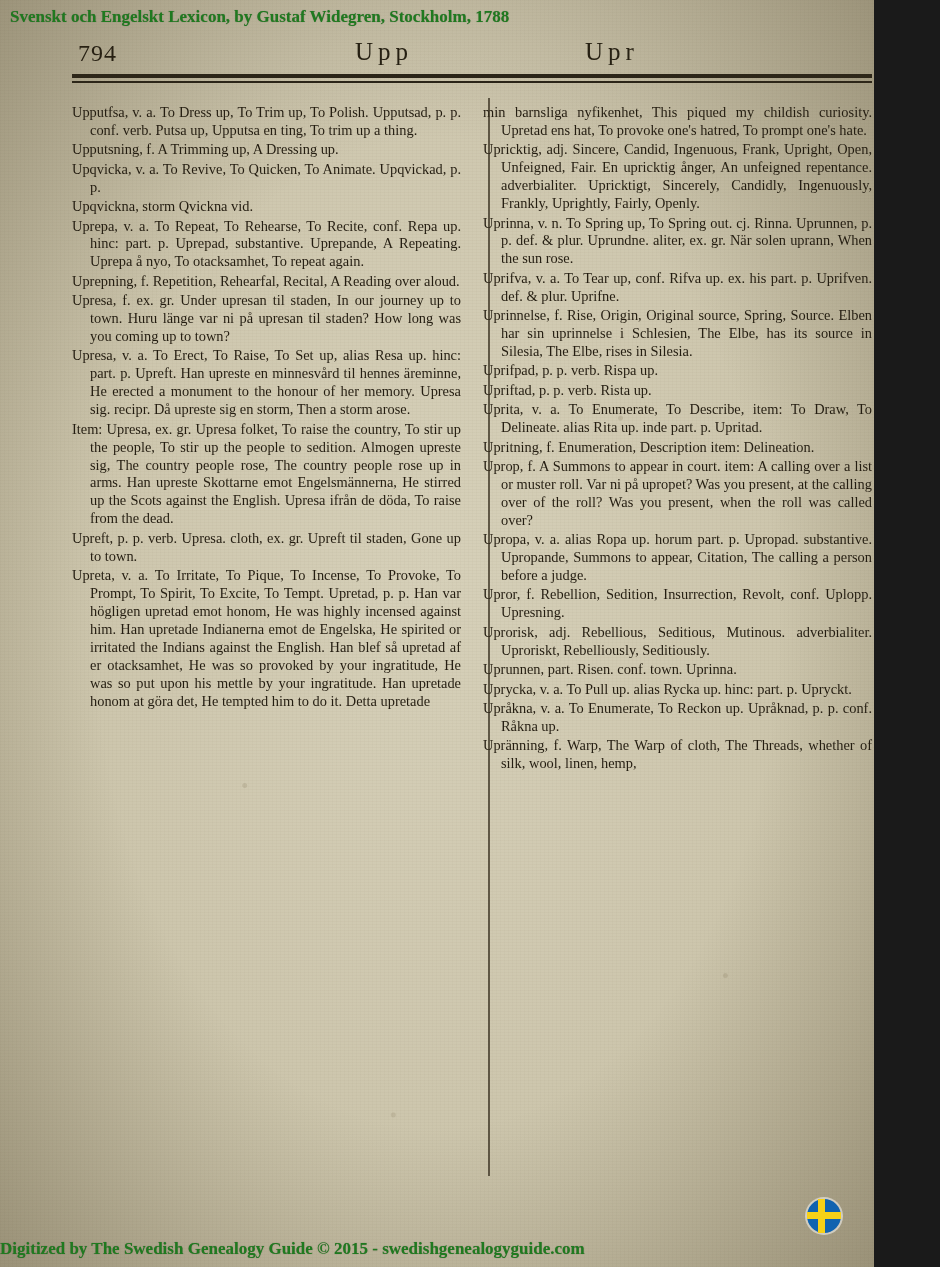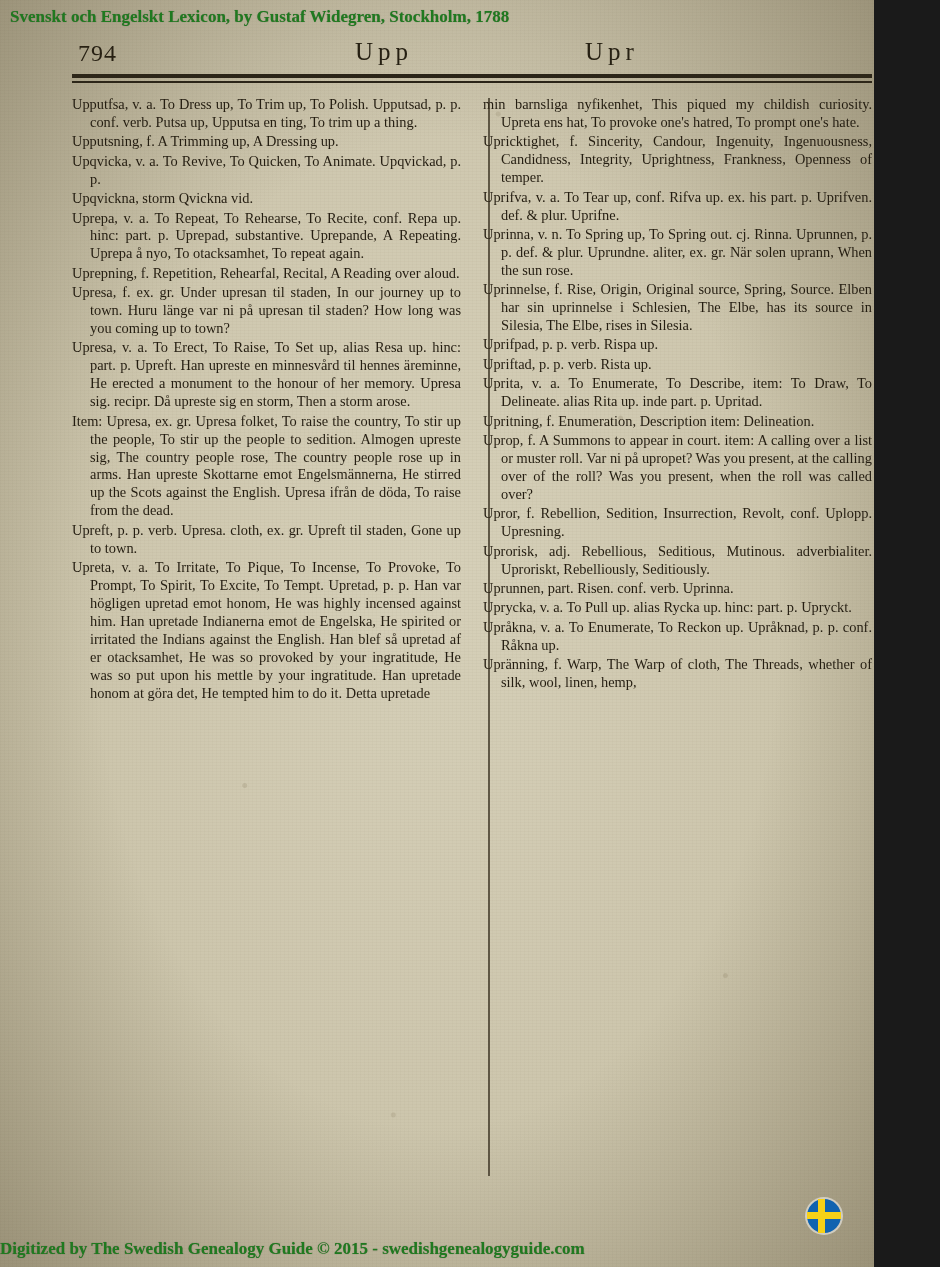--- a/index.html
+++ b/index.html
@@ -95,21 +95,21 @@
     left: 72px;
     width: 800px;
     background: #2a2418;
   }
   #rule1 { top: 74px; height: 4px; }
   #rule2 { top: 81px; height: 2px; }
 
   
   #cols {
     position: absolute;
-    top: 96px;
+    top: 104px;
     left: 72px;
     width: 800px;
     height: 1092px;
     display: flex;
     gap: 22px;
     z-index: 4;
   }
   .col {
     width: 389px;
     color: #241d11;
@@ -186,33 +186,34 @@
       <p class="entry">Uprepa, v. a. To Repeat, To Rehearse, To Recite, conf. Repa up. hinc: part. p. Uprepad, substantive. Uprepande, A Repeating. Uprepa å nyo, To otacksamhet, To repeat again.</p>
       <p class="entry">Uprepning, f. Repetition, Rehearfal, Recital, A Reading over aloud.</p>
       <p class="entry">Upresa, f. ex. gr. Under upresan til staden, In our journey up to town. Huru länge var ni på upresan til staden? How long was you coming up to town?</p>
       <p class="entry">Upresa, v. a. To Erect, To Raise, To Set up, alias Resa up. hinc: part. p. Upreft. Han upreste en minnesvård til hennes äreminne, He erected a monument to the honour of her memory. Upresa sig. recipr. Då upreste sig en storm, Then a storm arose.</p>
       <p class="entry">Item: Upresa, ex. gr. Upresa folket, To raise the country, To stir up the people, To stir up the people to sedition. Almogen upreste sig, The country people rose, The country people rose up in arms. Han upreste Skottarne emot Engelsmännerna, He stirred up the Scots against the English. Upresa ifrån de döda, To raise from the dead.</p>
       <p class="entry">Upreft, p. p. verb. Upresa. cloth, ex. gr. Upreft til staden, Gone up to town.</p>
       <p class="entry">Upreta, v. a. To Irritate, To Pique, To Incense, To Provoke, To Prompt, To Spirit, To Excite, To Tempt. Upretad, p. p. Han var högligen upretad emot honom, He was highly incensed against him. Han upretade Indianerna emot de Engelska, He spirited or irritated the Indians against the English. Han blef så upretad af er otacksamhet, He was so provoked by your ingratitude, He was so put upon his mettle by your ingratitude. Han upretade honom at göra det, He tempted him to do it. Detta upretade</p>
     </div>
 
     <div class="col" id="col-right">
-      <p class="entry">min barnsliga nyfikenhet, This piqued my childish curiosity. Upreta ens hat, To provoke one's hatred, To prompt one's hate.</p>
-      <p class="entry">Upricktighet, f. Sincerity, Candour, Ingenuity, Ingenuousness, Candidness, Integrity, Uprightness, Frankness, Openness of temper.</p>
+      <p class="entry">min barnsliga nyfikenhet, This piqued my childish curiosity. Upretad ens hat, To provoke one's hatred, To prompt one's hate.</p>
+      <p class="entry">Upricktig, adj. Sincere, Candid, Ingenuous, Frank, Upright, Open, Unfeigned, Fair. En upricktig ånger, An unfeigned repentance. adverbialiter. Upricktigt, Sincerely, Candidly, Ingenuously, Frankly, Uprightly, Fairly, Openly.</p>
+      <p class="entry">Uprinna, v. n. To Spring up, To Spring out. cj. Rinna. Uprunnen, p. p. def. &amp; plur. Uprundne. aliter, ex. gr. När solen uprann, When the sun rose.</p>
       <p class="entry">Uprifva, v. a. To Tear up, conf. Rifva up. ex. his part. p. Uprifven. def. &amp; plur. Uprifne.</p>
-      <p class="entry">Uprinna, v. n. To Spring up, To Spring out. cj. Rinna. Uprunnen, p. p. def. &amp; plur. Uprundne. aliter, ex. gr. När solen uprann, When the sun rose.</p>
       <p class="entry">Uprinnelse, f. Rise, Origin, Original source, Spring, Source. Elben har sin uprinnelse i Schlesien, The Elbe, has its source in Silesia, The Elbe, rises in Silesia.</p>
       <p class="entry">Uprifpad, p. p. verb. Rispa up.</p>
       <p class="entry">Upriftad, p. p. verb. Rista up.</p>
       <p class="entry">Uprita, v. a. To Enumerate, To Describe, item: To Draw, To Delineate. alias Rita up. inde part. p. Upritad.</p>
       <p class="entry">Upritning, f. Enumeration, Description item: Delineation.</p>
       <p class="entry">Uprop, f. A Summons to appear in court. item: A calling over a list or muster roll. Var ni på upropet? Was you present, at the calling over of the roll? Was you present, when the roll was called over?</p>
+      <p class="entry">Upropa, v. a. alias Ropa up. horum part. p. Upropad. substantive. Upropande, Summons to appear, Citation, The calling a person before a judge.</p>
       <p class="entry">Upror, f. Rebellion, Sedition, Insurrection, Revolt, conf. Uplopp. Upresning.</p>
       <p class="entry">Uprorisk, adj. Rebellious, Seditious, Mutinous. adverbialiter. Uproriskt, Rebelliously, Seditiously.</p>
-      <p class="entry">Uprunnen, part. Risen. conf. verb. Uprinna.</p>
+      <p class="entry">Uprunnen, part. Risen. conf. town. Uprinna.</p>
       <p class="entry">Uprycka, v. a. To Pull up. alias Rycka up. hinc: part. p. Upryckt.</p>
       <p class="entry">Upråkna, v. a. To Enumerate, To Reckon up. Upråknad, p. p. conf. Råkna up.</p>
       <p class="entry">Upränning, f. Warp, The Warp of cloth, The Threads, whether of silk, wool, linen, hemp,</p>
     </div>
   </div>
 
   <div id="flag">
     <div class="bar-h"></div>
     <div class="bar-v"></div>
   </div>

